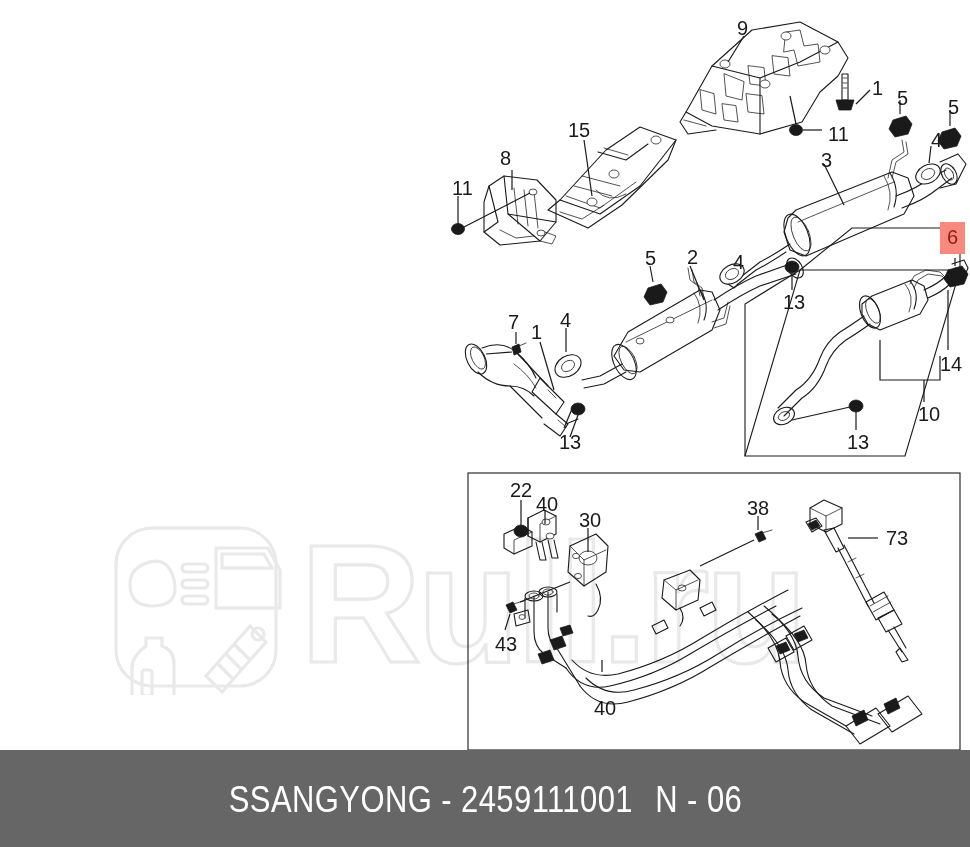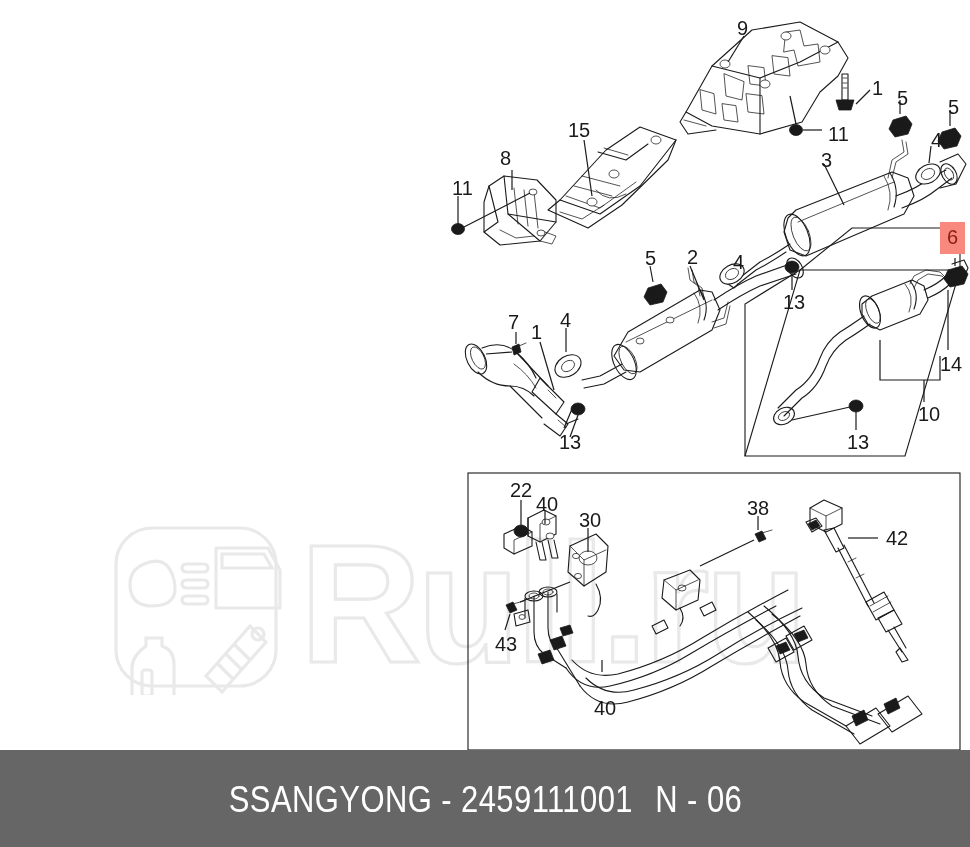--- a/index.html
+++ b/index.html
@@ -476,21 +476,21 @@
   <div class="callout" style="left:560px;top:310px">4</div>
   <div class="callout" style="left:508px;top:312px">7</div>
   <div class="callout" style="left:531px;top:322px">1</div>
   <div class="callout" style="left:559px;top:432px">13</div>
   <div class="callout" style="left:510px;top:480px">22</div>
   <div class="callout" style="left:536px;top:494px">40</div>
   <div class="callout" style="left:579px;top:510px">30</div>
   <div class="callout" style="left:495px;top:634px">43</div>
   <div class="callout" style="left:594px;top:698px">40</div>
   <div class="callout" style="left:747px;top:498px">38</div>
-  <div class="callout" style="left:886px;top:528px">42</div>
+  <div class="callout" style="left:886px;top:528px">73</div>
 
   <div id="footer">
     <div id="footer-text">
       <span>SSANGYONG</span><span> - </span><span>2459111001</span><span class="gap"></span><span>N - 06</span>
     </div>
   </div>
 
 </div>
 
 </body></html>

